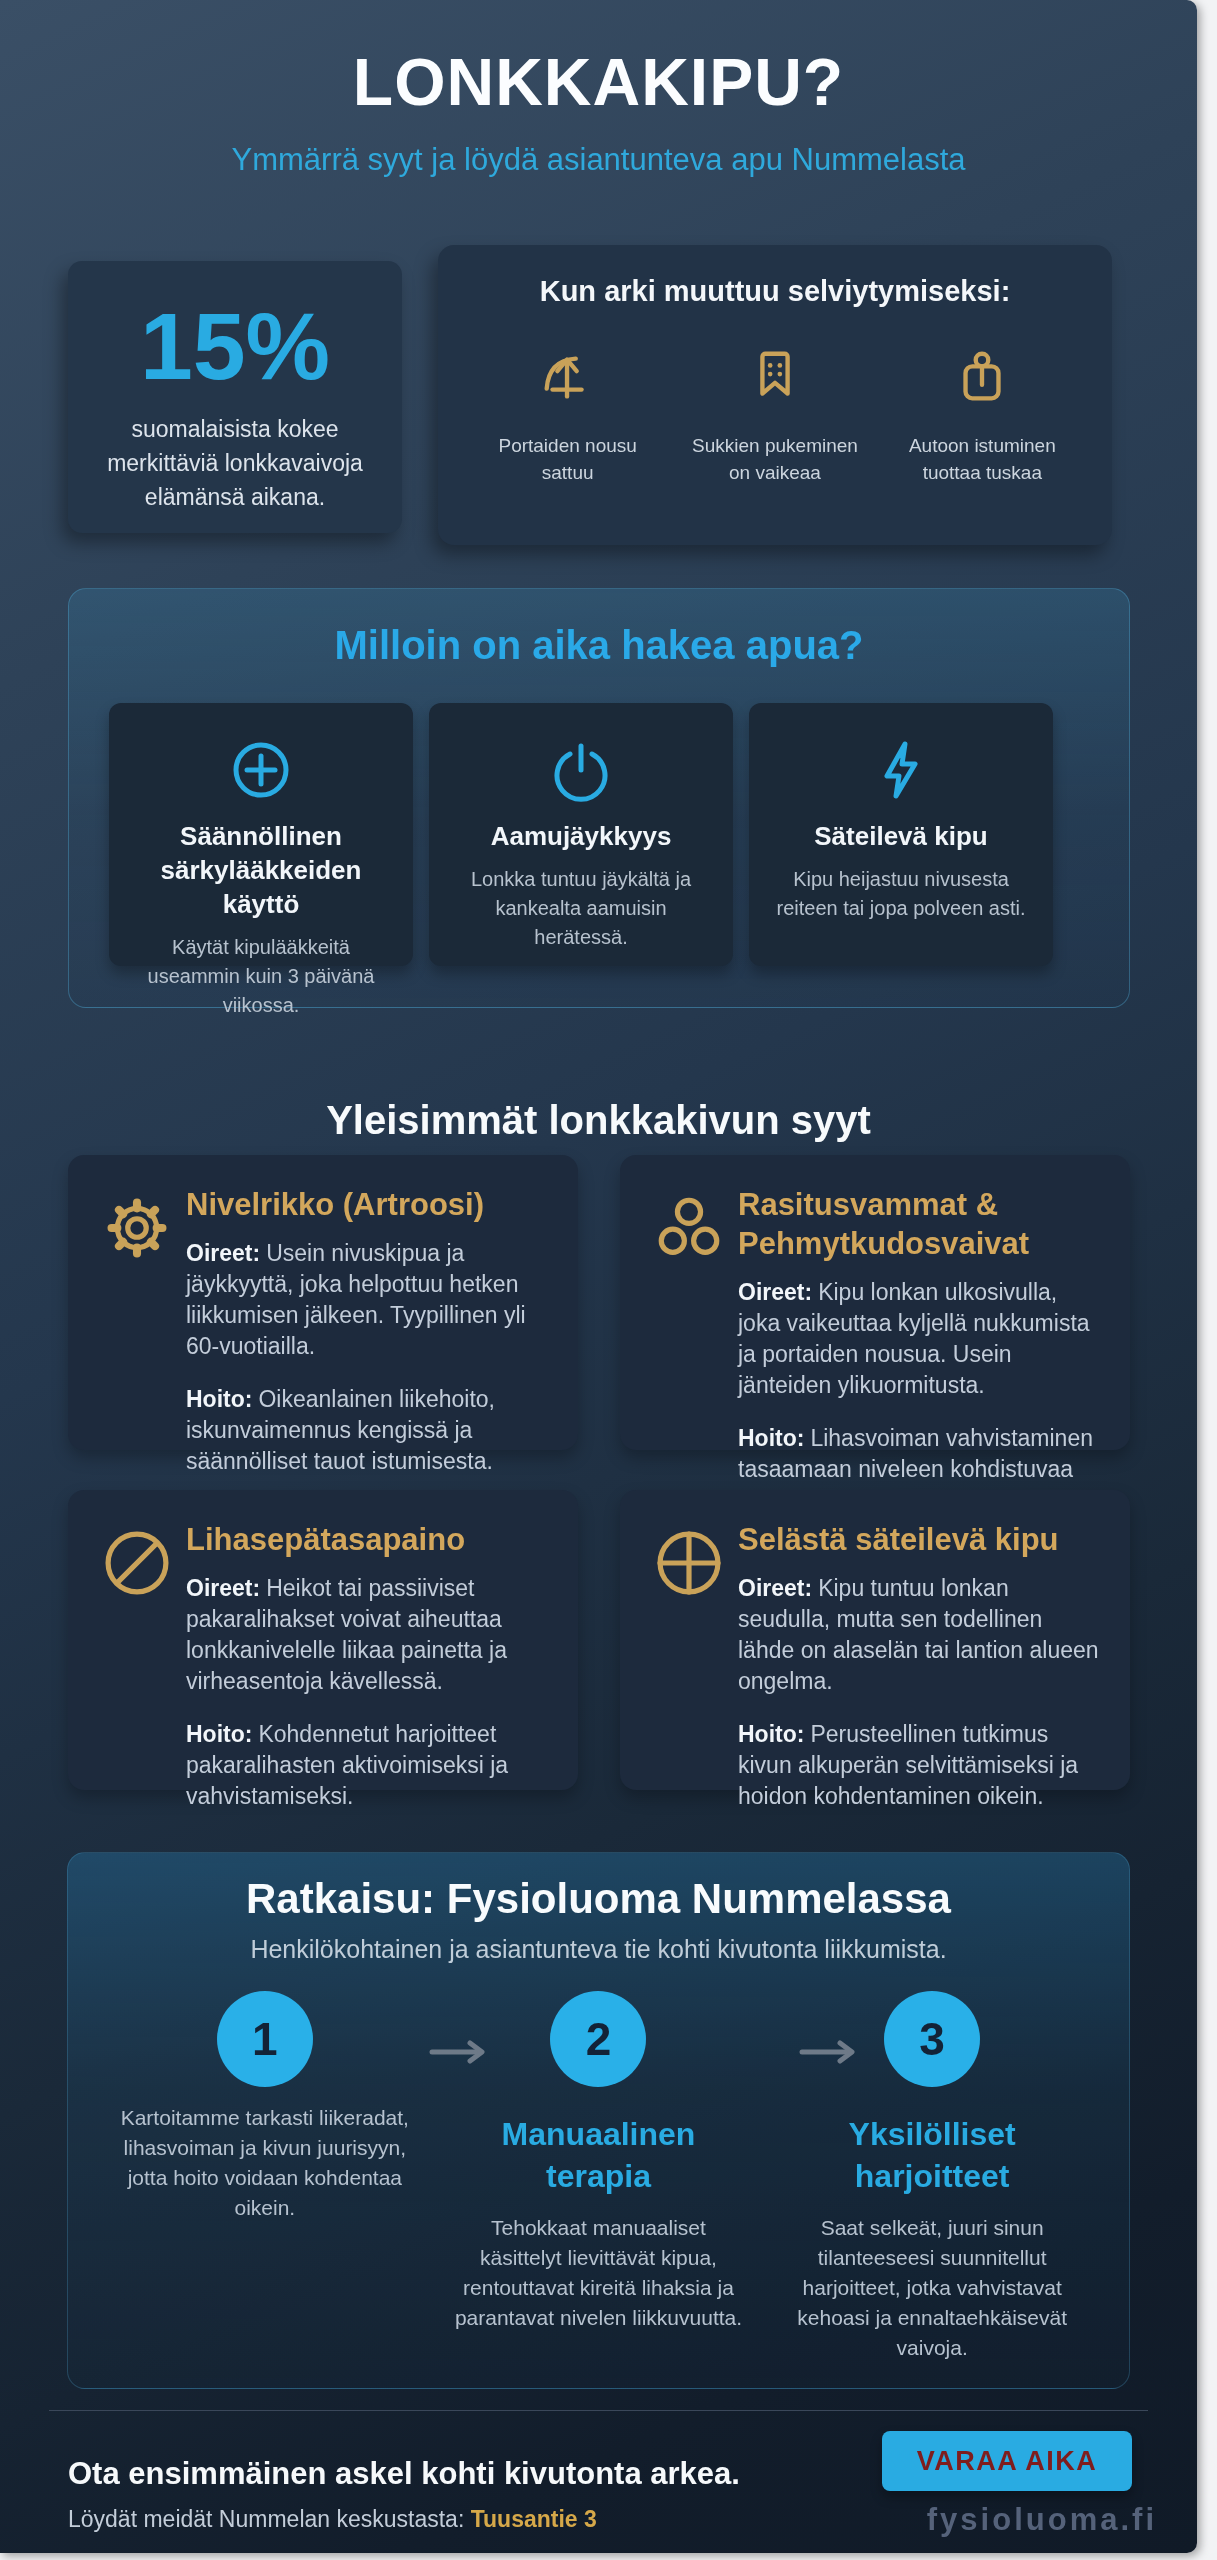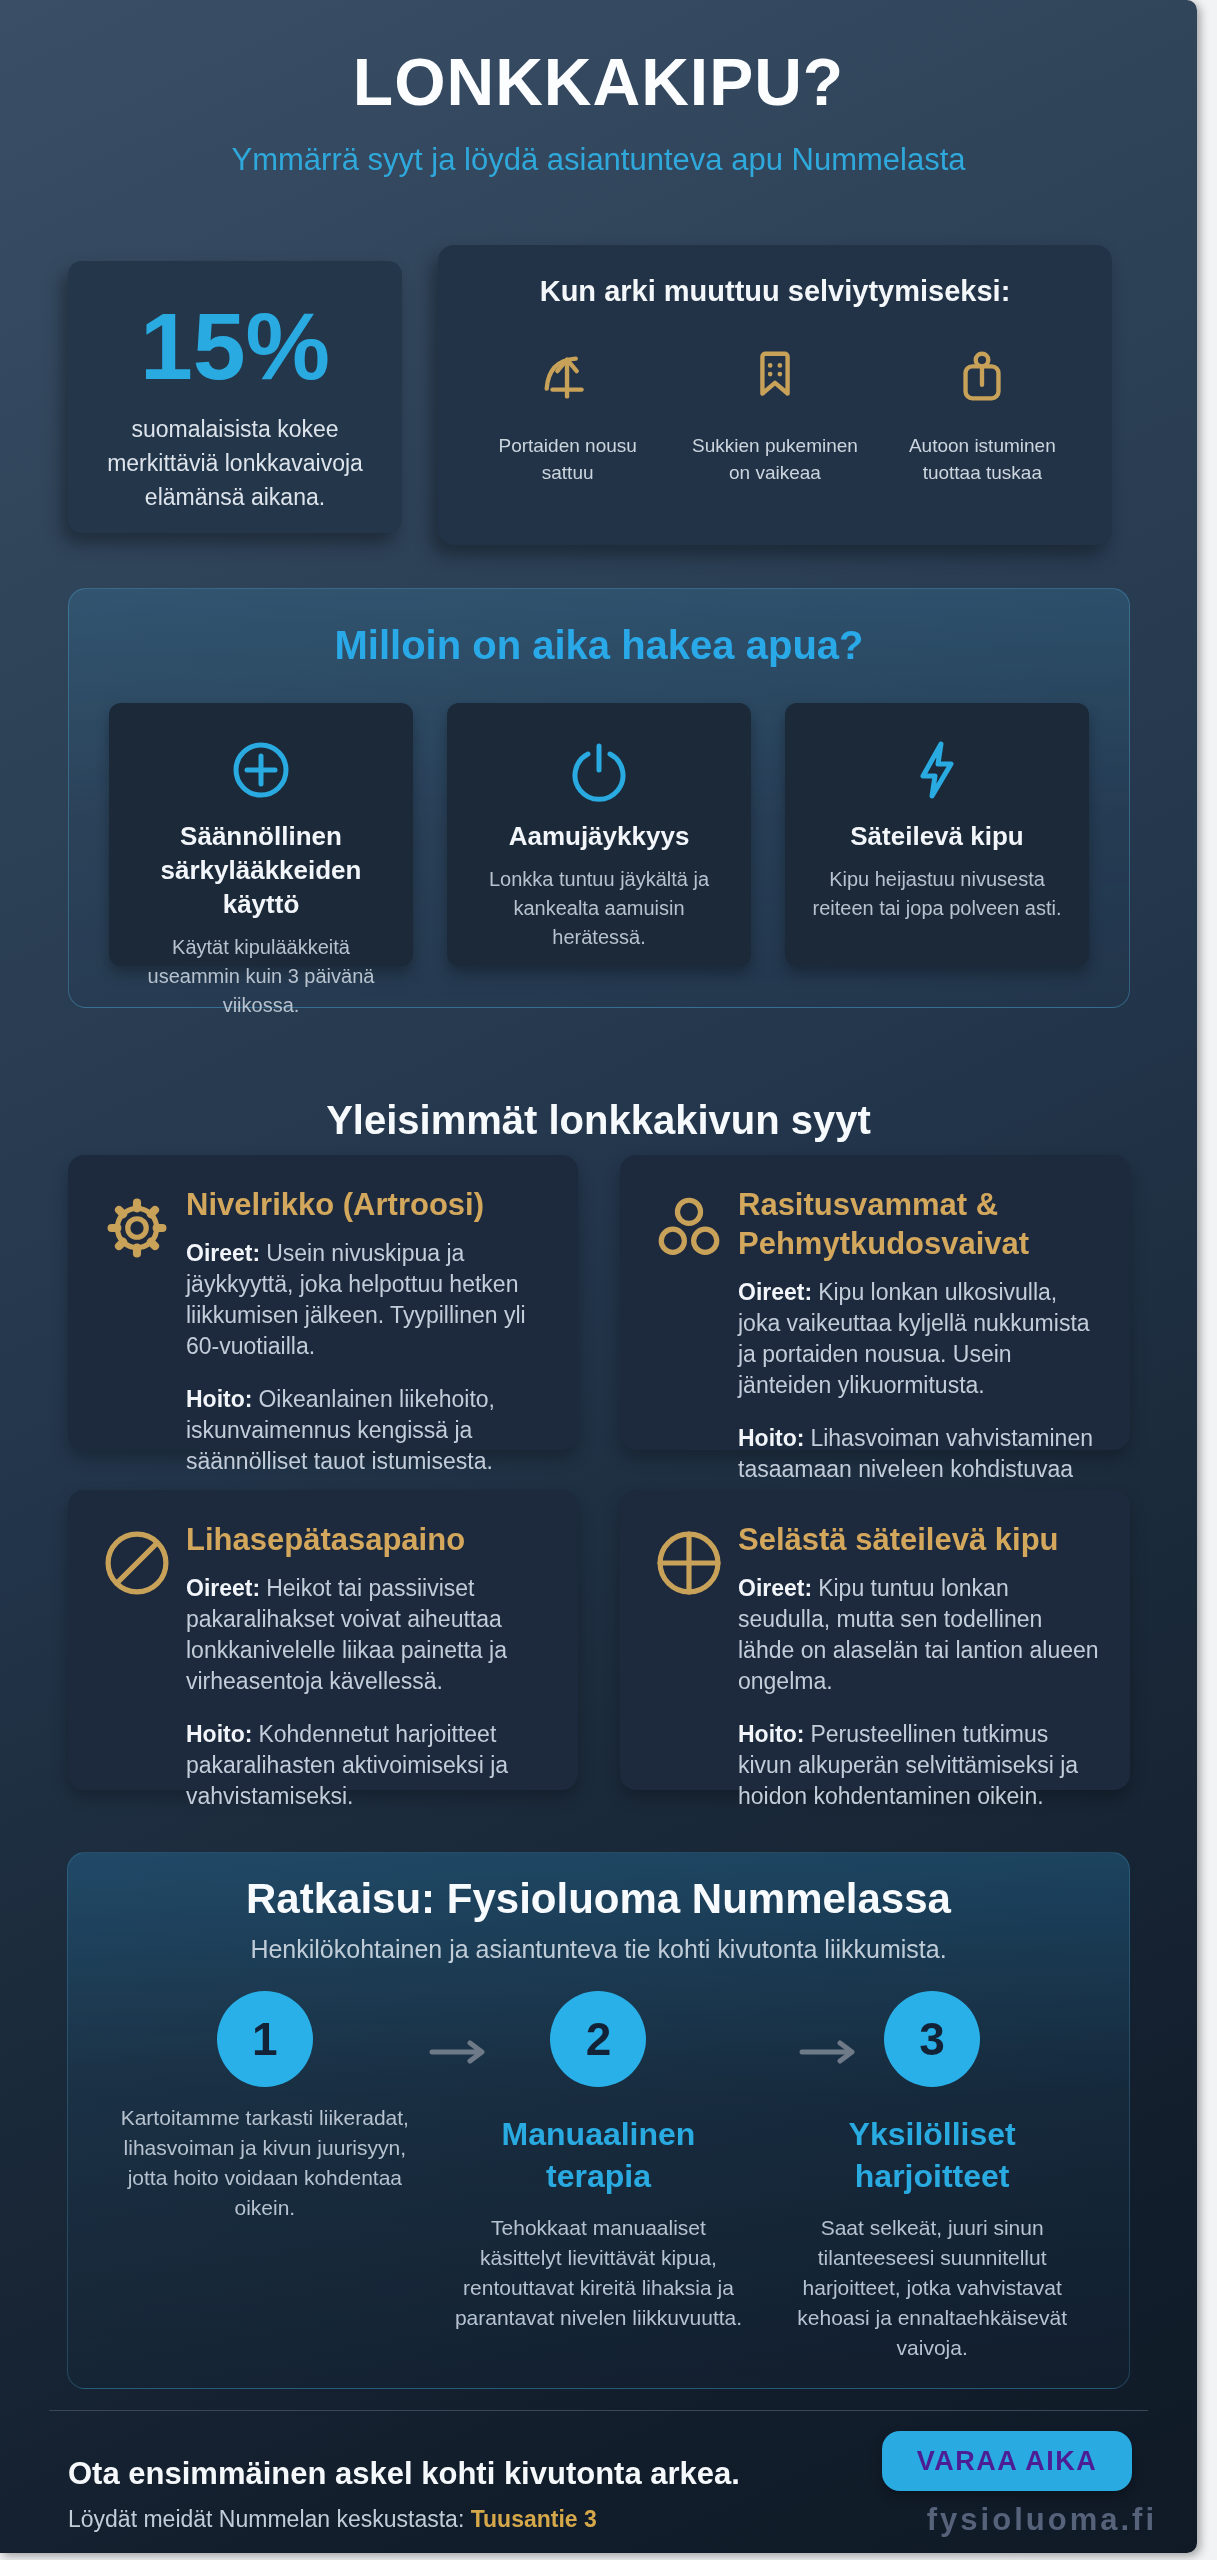--- a/index.html
+++ b/index.html
@@ -43,21 +43,21 @@
   svg.blue { stroke:#29abe2; fill:none; stroke-width:5; stroke-linecap:round; stroke-linejoin:round; }
   svg.gray { stroke:#6e7a88; fill:none; stroke-width:5; stroke-linecap:round; stroke-linejoin:round; }
 
   
   .help-panel {
     left:68px; top:588px; width:1062px; height:420px;
     background:linear-gradient(180deg, rgba(58,136,178,.26) 0%, rgba(40,84,116,.14) 55%, rgba(30,60,88,.10) 100%);
     border:1px solid rgba(74,152,192,.45); border-radius:18px;padding-left:28px;
   }
   .help-heading { position:absolute; left:0; right:0; top:34px; text-align:center; font-size:40px; font-weight:bold; color:#2aa9e8; }
-  .help-cards { position:absolute; left:40px; top:114px; display:flex; gap:34px; }
+  .help-cards { position:absolute; left:40px; top:114px; display:flex; gap:16px; }
   .help-card {
     width:304px; height:263px; background:#1b2938; border-radius:12px;
     box-shadow:0 8px 14px rgba(0,0,0,.28); padding:34px 22px 0 22px; text-align:center;
   }
   .help-card .ic { height:66px; display:flex; align-items:center; justify-content:center; }
   .help-title { margin-top:16px; font-size:26px; font-weight:bold; line-height:34px; color:#f2f6fa; }
   .help-body { margin-top:12px; font-size:20px; line-height:29px; color:#b7c2ce; }
 
   
   .causes-heading { left:0; right:0; top:1098px; text-align:center; font-size:40px; font-weight:bold; color:#f7fafc; }
@@ -93,22 +93,22 @@
   .step-arrow.a2 { left:730px; }
 
   
   .divider { left:49px; top:2410px; width:1099px; height:1px; background:#3a4759; }
   .cta-block { left:68px; top:2456px; }
   .cta-heading { font-size:31px; font-weight:bold; color:#f6f9fb; }
   .cta-address { margin-top:14px; font-size:23px; color:#c3cdd9; }
   .cta-address strong { color:#d6a849; }
   .book-button {
     left:882px; top:2431px; width:250px; height:60px;
-    background:#29abe2; border:none; border-radius:18px; cursor:pointer;
-    font-family:"Liberation Sans", sans-serif; font-size:27px; font-weight:bold; color:#4c1d95; letter-spacing:1.5px;
+    background:#29abe2; border:none; border-radius:8px; cursor:pointer;
+    font-family:"Liberation Sans", sans-serif; font-size:27px; font-weight:bold; color:#7f1d1d; letter-spacing:1.5px;
     box-shadow:0 6px 12px rgba(0,0,0,.3);
     display:flex; align-items:center; justify-content:center;
   }
   .watermark { left:0; width:1157px; top:2502px; text-align:right; font-size:31px; font-weight:bold; color:#55627a; letter-spacing:3px; }
 </style>
 </head>
 <body>
 
 <div class="page">
 

